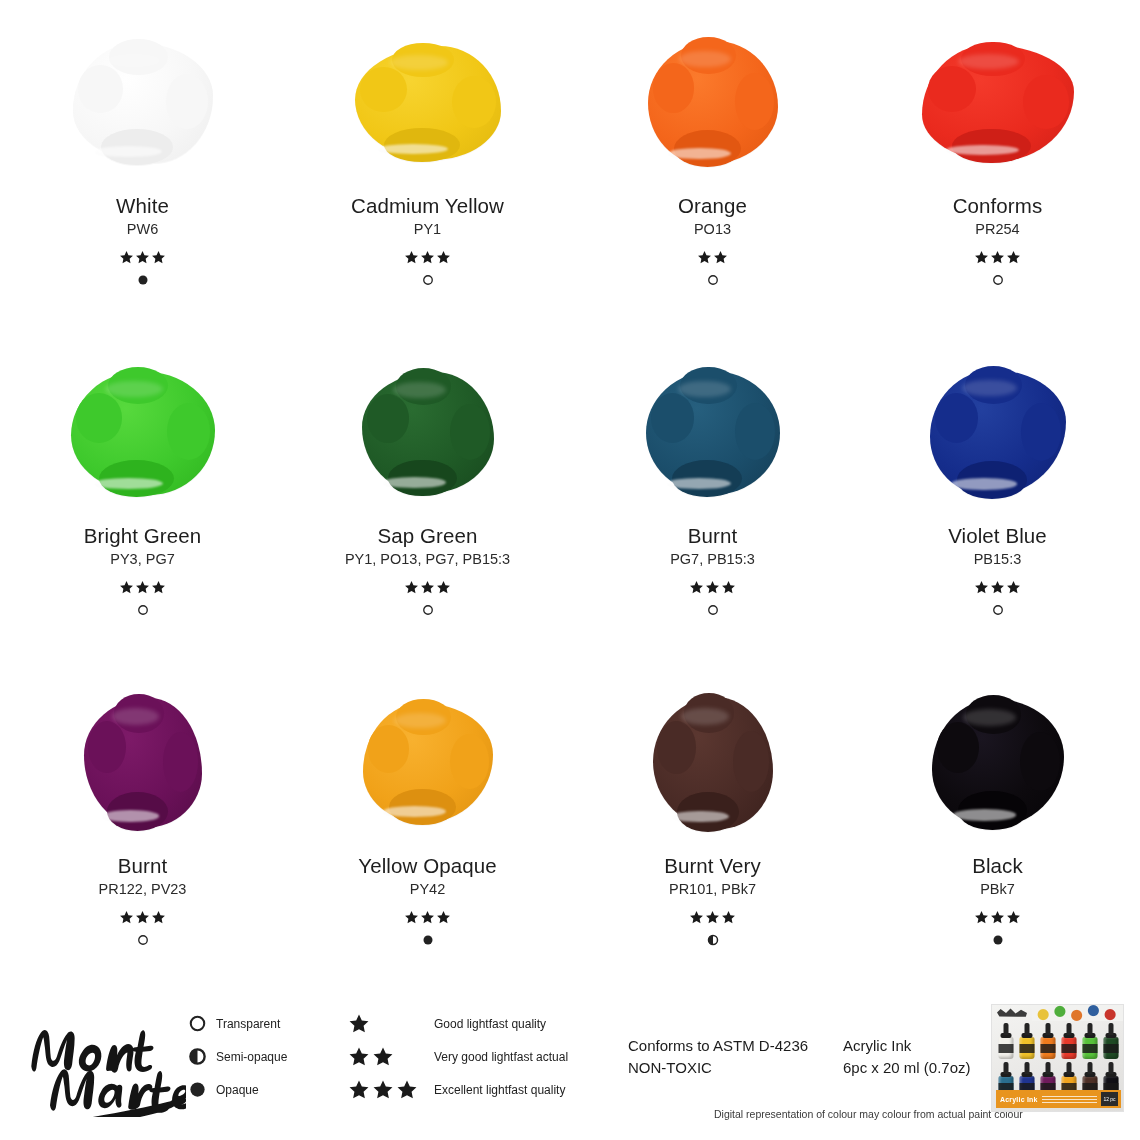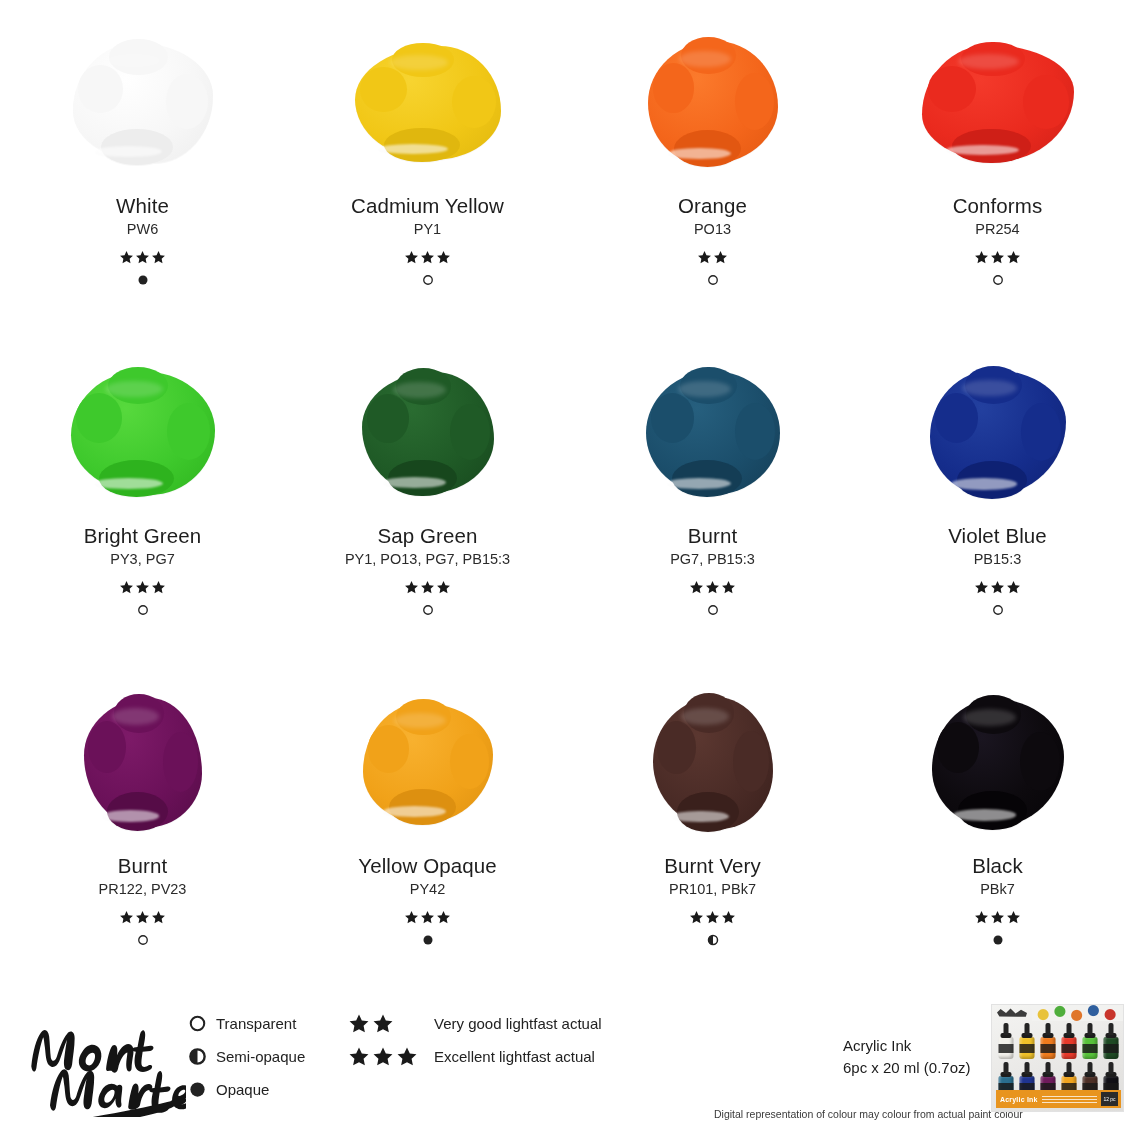--- a/index.html
+++ b/index.html
@@ -152,21 +152,21 @@
   .legend-icon {
     width: 28px;
     display: flex;
     align-items: center;
   }
   .legend-star .legend-icon {
     width: 86px;
     gap: 2px;
   }
   .legend-label {
-    font-size: 15px;
+    font-size: 12px;
     color: #222;
     white-space: nowrap;
   }
   .legend-star .legend-label { margin-left: 0; }
 
   .compliance {
     position: absolute;
     left: 628px;
     top: 45px;
     font-size: 15px;
@@ -729,20 +729,28 @@
           <span class="legend-icon">
             <svg width="19" height="19" viewBox="0 0 24 24">
               <circle cx="12" cy="12" r="9" fill="#222"></circle>
             </svg>
           </span>
           <span class="legend-label">Opaque</span>
         </div>
       </div>
 
     <div class="legend-star" id="legend-star">
+        <div class="legend-row">
+          <span class="legend-icon">
+            <svg width="22" height="22" viewBox="0 0 24 24">
+              <path fill="#1a1a1a" d="M12 1.6l3.1 6.6 7.2.9-5.3 4.9 1.4 7.1L12 17.6 5.6 21.1 7 14 1.7 9.1l7.2-.9z"></path>
+            </svg>
+          </span>
+          <span class="legend-label">Good lightfast quality</span>
+        </div>
         <div class="legend-row">
           <span class="legend-icon">
             <svg width="22" height="22" viewBox="0 0 24 24">
               <path fill="#1a1a1a" d="M12 1.6l3.1 6.6 7.2.9-5.3 4.9 1.4 7.1L12 17.6 5.6 21.1 7 14 1.7 9.1l7.2-.9z"></path>
             </svg>
             <svg width="22" height="22" viewBox="0 0 24 24">
               <path fill="#1a1a1a" d="M12 1.6l3.1 6.6 7.2.9-5.3 4.9 1.4 7.1L12 17.6 5.6 21.1 7 14 1.7 9.1l7.2-.9z"></path>
             </svg>
           </span>
           <span class="legend-label">Very good lightfast actual</span>
@@ -752,24 +760,28 @@
             <svg width="22" height="22" viewBox="0 0 24 24">
               <path fill="#1a1a1a" d="M12 1.6l3.1 6.6 7.2.9-5.3 4.9 1.4 7.1L12 17.6 5.6 21.1 7 14 1.7 9.1l7.2-.9z"></path>
             </svg>
             <svg width="22" height="22" viewBox="0 0 24 24">
               <path fill="#1a1a1a" d="M12 1.6l3.1 6.6 7.2.9-5.3 4.9 1.4 7.1L12 17.6 5.6 21.1 7 14 1.7 9.1l7.2-.9z"></path>
             </svg>
             <svg width="22" height="22" viewBox="0 0 24 24">
               <path fill="#1a1a1a" d="M12 1.6l3.1 6.6 7.2.9-5.3 4.9 1.4 7.1L12 17.6 5.6 21.1 7 14 1.7 9.1l7.2-.9z"></path>
             </svg>
           </span>
-          <span class="legend-label">Excellent lightfast actual</span>
-        </div>
-      </div>
-
+          <span class="legend-label">Excellent lightfast quality</span>
+        </div>
+      </div>
+
+    <div class="compliance">
+      <div>Conforms to ASTM D-4236</div>
+      <div>NON-TOXIC</div>
+    </div>
 
     <div class="product-info">
       <div>Acrylic Ink</div>
       <div>6pc x 20 ml (0.7oz)</div>
     </div>
 
     <div class="disclaimer">Digital representation of colour may colour from actual paint colour</div>
 
     <div class="product-photo">
       <div class="photo-inner"></div>

